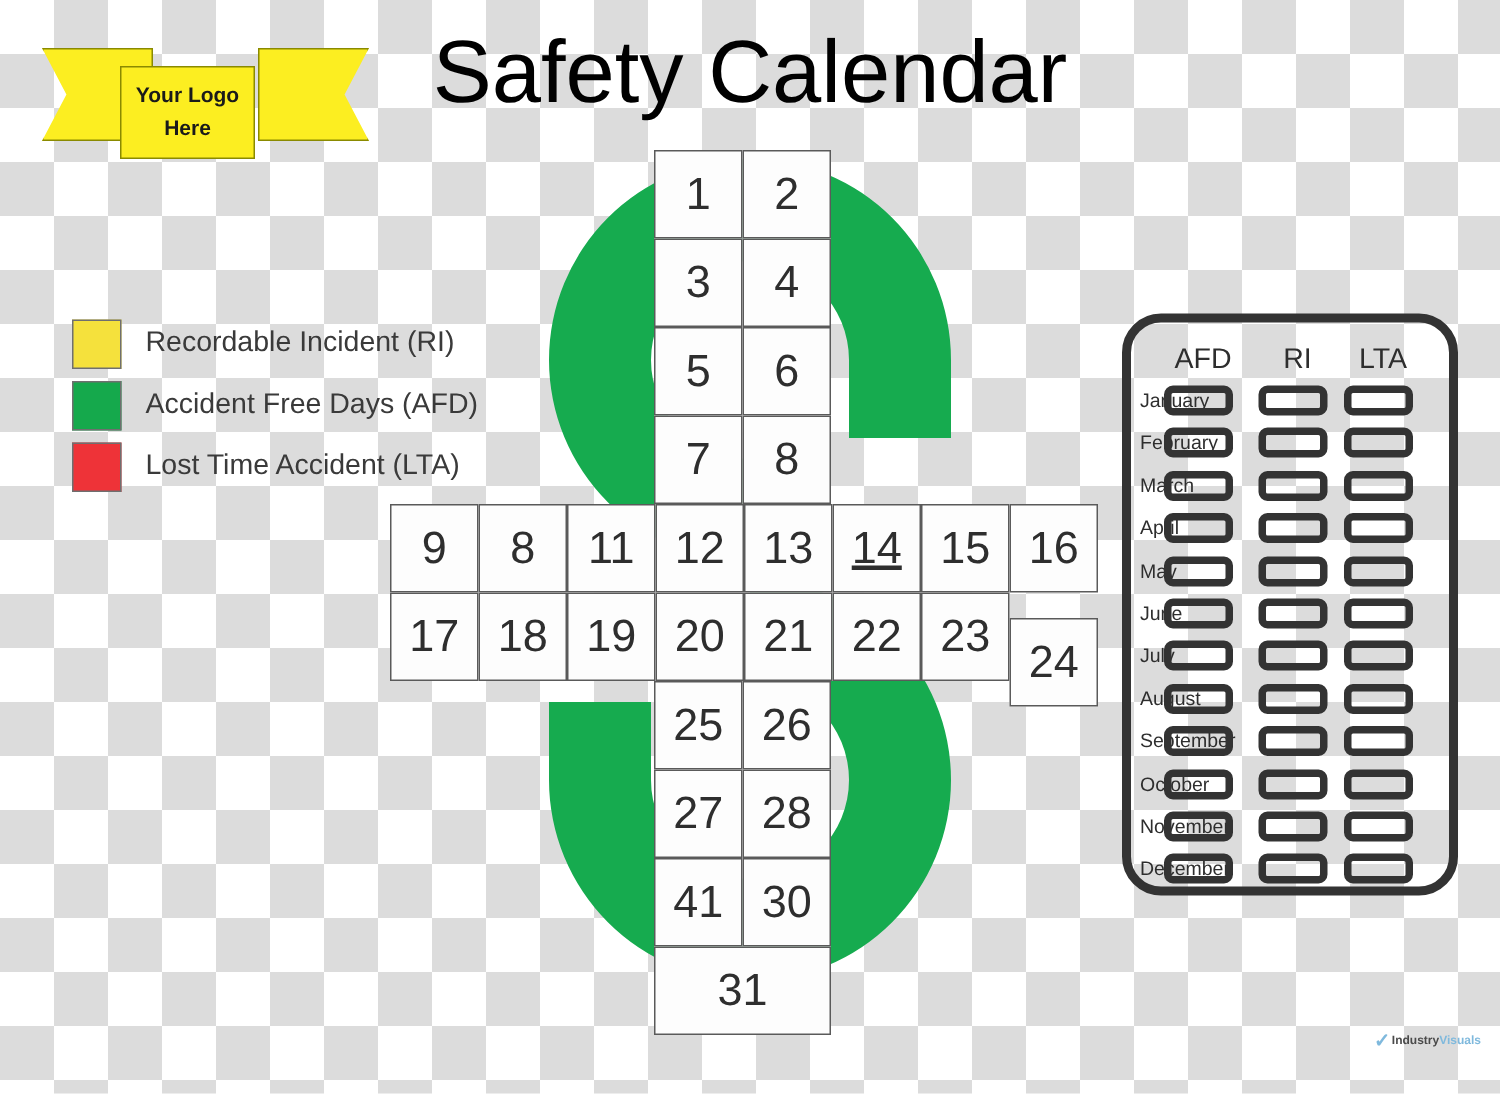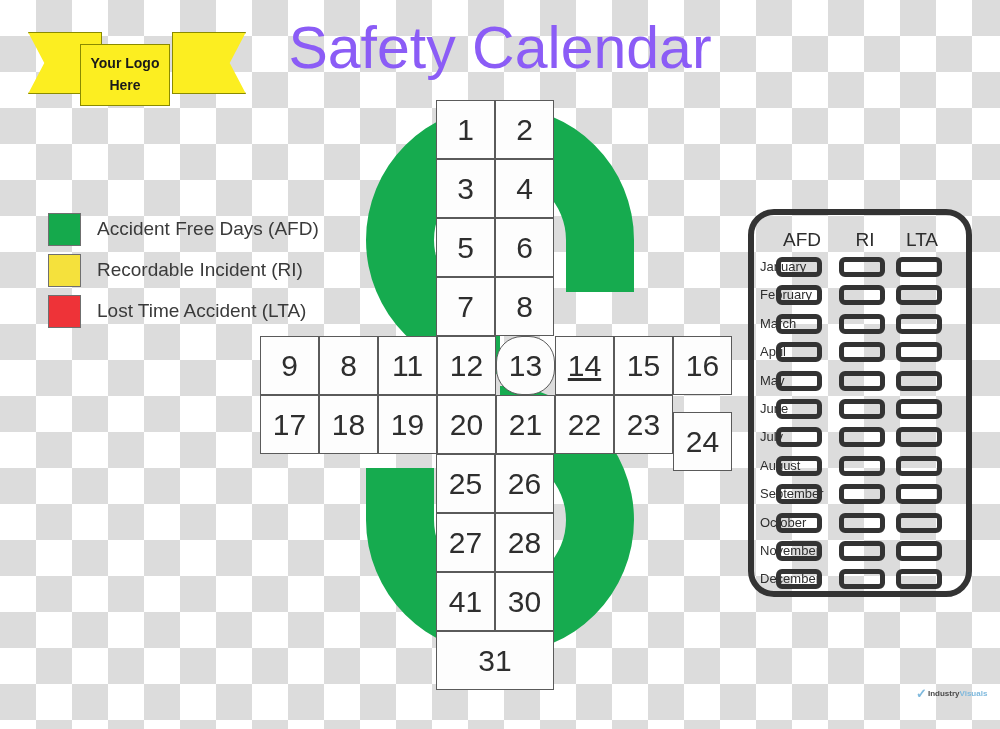--- a/index.html
+++ b/index.html
@@ -11,21 +11,21 @@
       linear-gradient(45deg,#dcdcdc 25%,transparent 25%,transparent 75%,#dcdcdc 75%),
       linear-gradient(45deg,#dcdcdc 25%,transparent 25%,transparent 75%,#dcdcdc 75%);
     background-size:72px 72px;
     background-position:0 0,36px 36px;
   }
   .layer{position:absolute;left:0;top:0;width:1000px;height:729px;}
 
   
   #page-title{
     position:absolute;left:285px;top:18px;width:430px;
-    font-size:59px;color:#8b5cf6;letter-spacing:0px;
+    font-size:59px;color:#000000;letter-spacing:0px;
     text-align:center;line-height:1.05;white-space:nowrap;
   }
 
   
   #logo-ribbon{position:absolute;left:28px;top:28px;width:218px;height:82px;}
   .ribbon-tail{position:absolute;top:4px;width:72px;height:60px;background:#FCEE21;
     border:1px solid #8a8a00;}
   .ribbon-tail.left{left:0;clip-path:polygon(0 0,100% 0,100% 100%,0 100%,22% 50%);}
   .ribbon-tail.right{right:0;clip-path:polygon(0 0,100% 0,78% 50%,100% 100%,0 100%);}
   .ribbon-center{position:absolute;left:52px;top:16px;width:90px;height:62px;
@@ -109,47 +109,47 @@
   <div class="ribbon-tail left"></div>
   <div class="ribbon-tail right"></div>
   <div class="ribbon-center">
     <span>Your Logo</span>
     <span>Here</span>
   </div>
 </div>
 
 <div id="legend">
   <div class="legend-row">
+    <span class="swatch" style="background:#F5E13C"></span>
+    <span class="legend-label">Recordable Incident (RI)</span>
+  </div>
+  <div class="legend-row">
     <span class="swatch" style="background:#15A94C"></span>
     <span class="legend-label">Accident Free Days (AFD)</span>
-  </div>
-  <div class="legend-row">
-    <span class="swatch" style="background:#F5E13C"></span>
-    <span class="legend-label">Recordable Incident (RI)</span>
   </div>
   <div class="legend-row">
     <span class="swatch" style="background:#EE3338"></span>
     <span class="legend-label">Lost Time Accident (LTA)</span>
   </div>
 </div>
 
 <div class="layer" id="calendar-grid">
     <div class="cal-cell" style="left: 436px; top: 100px; width: 59px; height: 59px;">1</div>
     <div class="cal-cell" style="left: 495px; top: 100px; width: 59px; height: 59px;">2</div>
     <div class="cal-cell" style="left: 436px; top: 159px; width: 59px; height: 59px;">3</div>
     <div class="cal-cell" style="left: 495px; top: 159px; width: 59px; height: 59px;">4</div>
     <div class="cal-cell" style="left: 436px; top: 218px; width: 59px; height: 59px;">5</div>
     <div class="cal-cell" style="left: 495px; top: 218px; width: 59px; height: 59px;">6</div>
     <div class="cal-cell" style="left: 436px; top: 277px; width: 59px; height: 59px;">7</div>
     <div class="cal-cell" style="left: 495px; top: 277px; width: 59px; height: 59px;">8</div>
     <div class="cal-cell" style="left: 260px; top: 336px; width: 59px; height: 59px;">9</div>
     <div class="cal-cell" style="left: 319px; top: 336px; width: 59px; height: 59px;">8</div>
     <div class="cal-cell" style="left: 378px; top: 336px; width: 59px; height: 59px;">11</div>
     <div class="cal-cell" style="left: 437px; top: 336px; width: 59px; height: 59px;">12</div>
-    <div class="cal-cell" style="left: 496px; top: 336px; width: 59px; height: 59px; border-radius: 26px;">13</div>
+    <div class="cal-cell" style="left: 496px; top: 336px; width: 59px; height: 59px;">13</div>
     <div class="cal-cell" style="left: 555px; top: 336px; width: 59px; height: 59px; text-decoration: underline;">14</div>
     <div class="cal-cell" style="left: 614px; top: 336px; width: 59px; height: 59px;">15</div>
     <div class="cal-cell" style="left: 673px; top: 336px; width: 59px; height: 59px;">16</div>
     <div class="cal-cell" style="left: 260px; top: 395px; width: 59px; height: 59px;">17</div>
     <div class="cal-cell" style="left: 319px; top: 395px; width: 59px; height: 59px;">18</div>
     <div class="cal-cell" style="left: 378px; top: 395px; width: 59px; height: 59px;">19</div>
     <div class="cal-cell" style="left: 437px; top: 395px; width: 59px; height: 59px;">20</div>
     <div class="cal-cell" style="left: 496px; top: 395px; width: 59px; height: 59px;">21</div>
     <div class="cal-cell" style="left: 555px; top: 395px; width: 59px; height: 59px;">22</div>
     <div class="cal-cell" style="left: 614px; top: 395px; width: 59px; height: 59px;">23</div>

